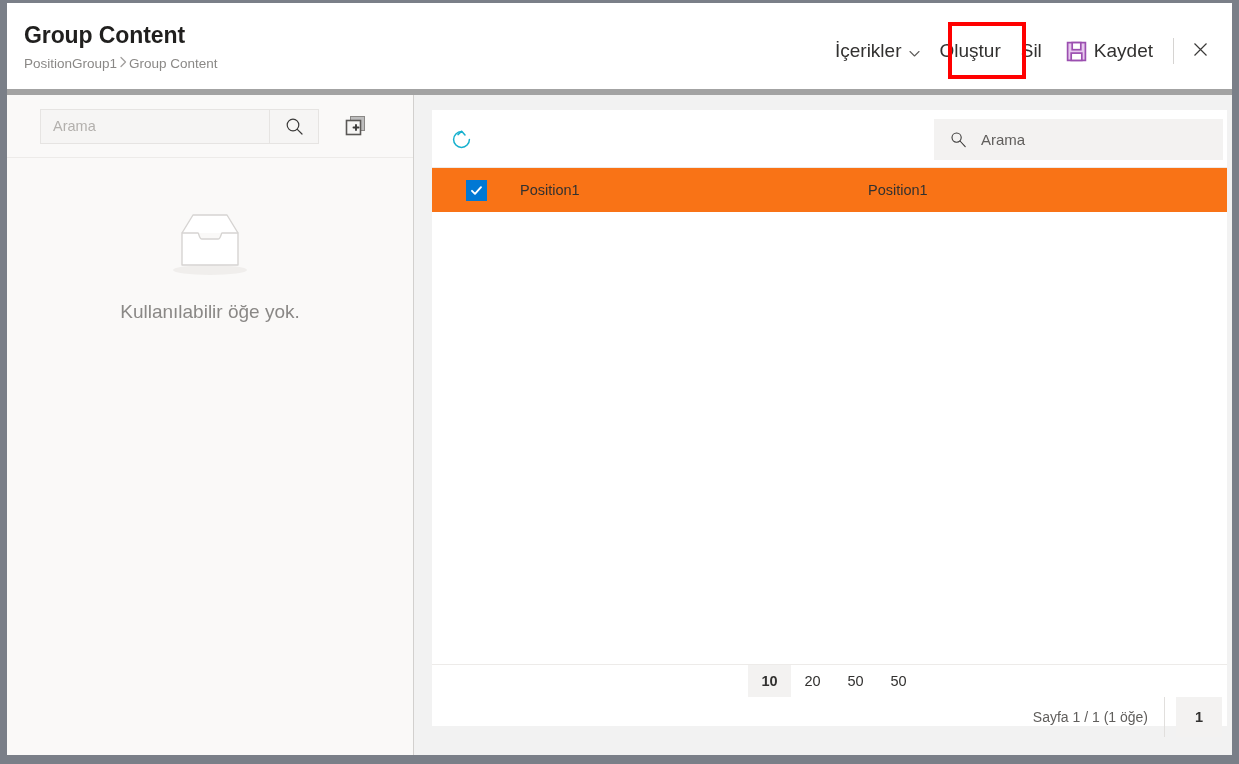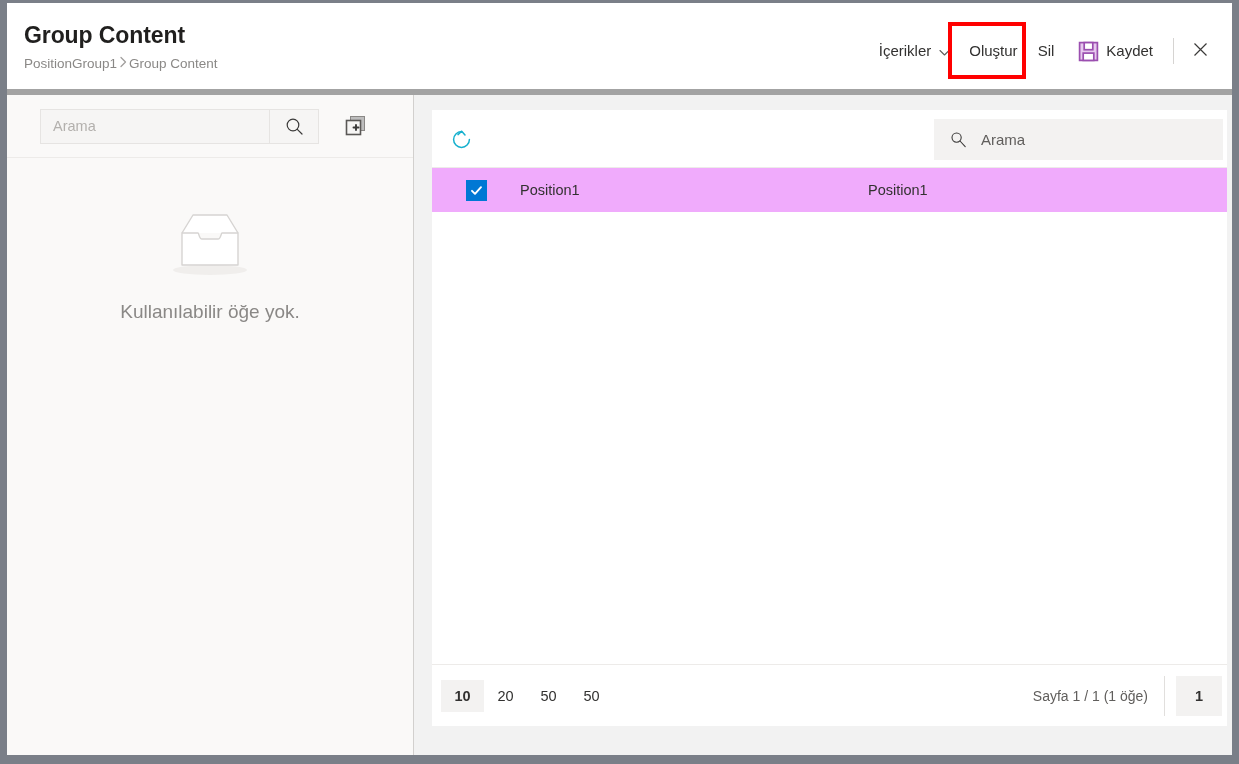--- a/index.html
+++ b/index.html
@@ -71,21 +71,21 @@
     right: 15px;
     top: 33px;
     display: flex;
     align-items: center;
     height: 30px;
   }
   .hdr-btn {
     display: flex;
     align-items: center;
     gap: 7px;
-    font-size: 15px;
+    font-size: 19px;
     color: #323130;
     padding: 4px 10px;
     cursor: pointer;
     white-space: nowrap;
     line-height: 20px;
   }
   .hdr-btn .chev {
     display: inline-block;
     width: 11px;
     height: 11px;
@@ -256,21 +256,21 @@
   .trow {
     display: flex;
     align-items: center;
     height: 45px;
     box-sizing: border-box;
   }
   #table-head {
     border-bottom: 1px solid #edebe9;
   }
   .trow.data-row {
-    background: #f0abfc;
+    background: #f97316;
     height: 44px;
   }
   .cb-cell {
     width: 88px;
     display: flex;
     justify-content: center;
     align-items: center;
     flex: 0 0 88px;
   }
   .chk {
@@ -290,20 +290,21 @@
   #pager {
     position: absolute;
     left: 0;
     bottom: 0;
     width: 100%;
     height: 62px;
     border-top: 1px solid #edebe9;
     display: flex;
     align-items: center;
     box-sizing: border-box;
+    flex-direction: column;
   }
   #page-sizes {
     display: flex;
     align-items: center;
     margin-left: 9px;
   }
   .psize {
     min-width: 23px;
     padding: 8px 10px;
     text-align: center;

